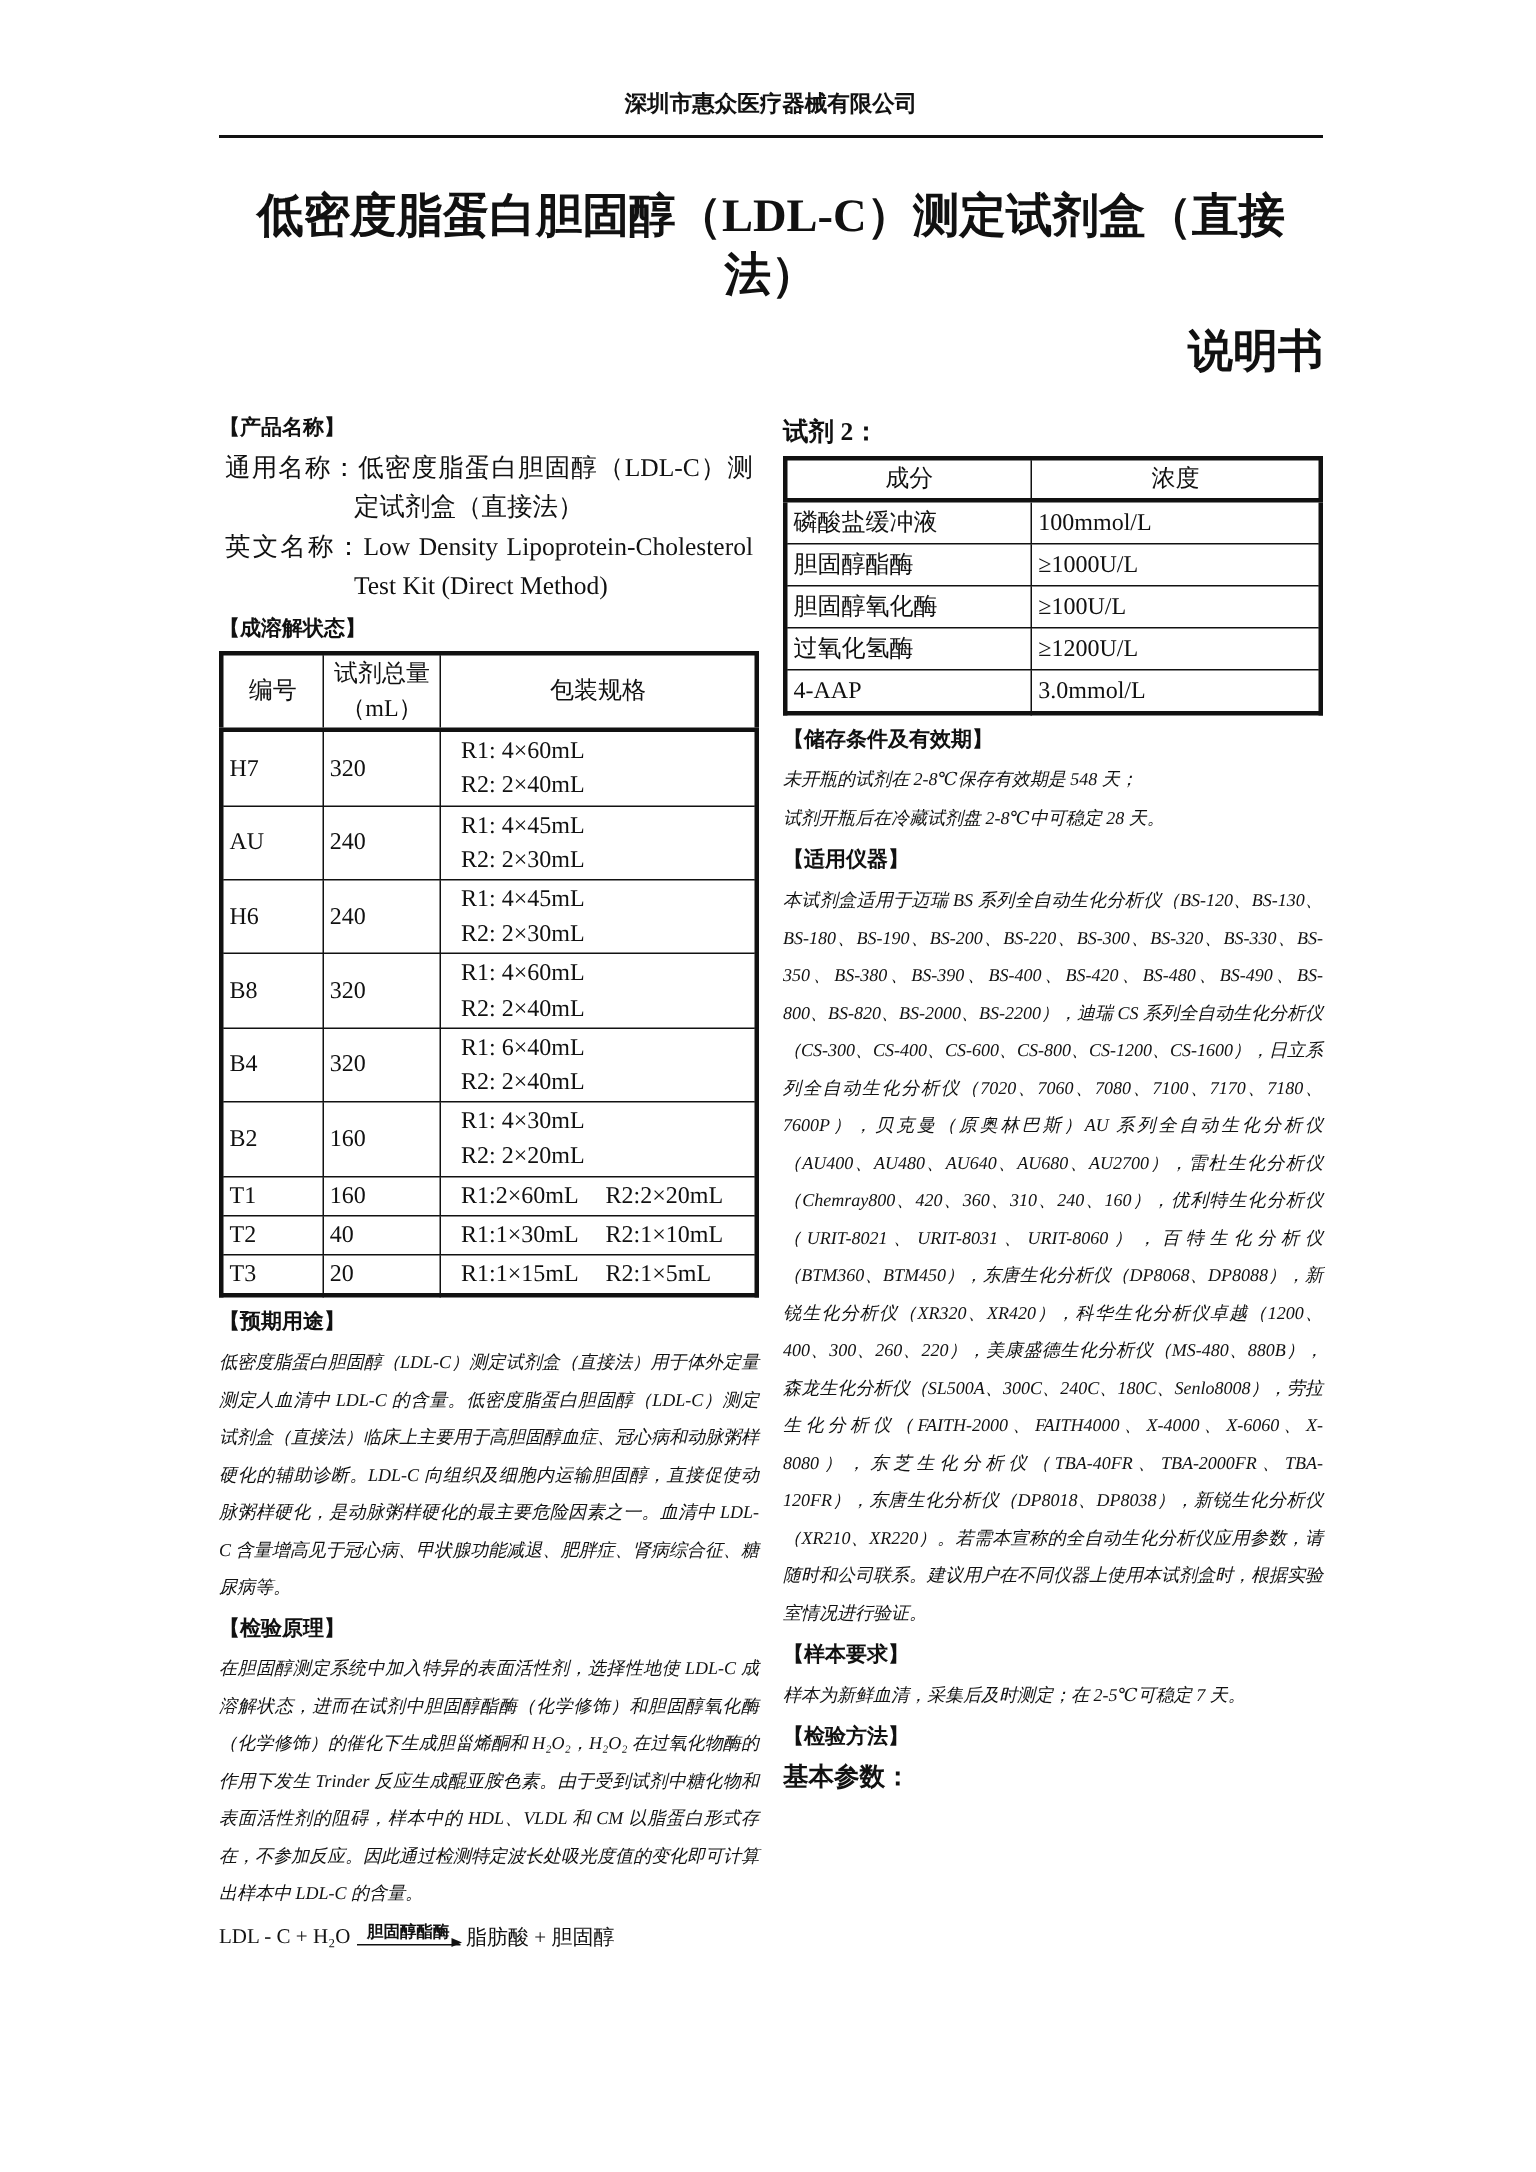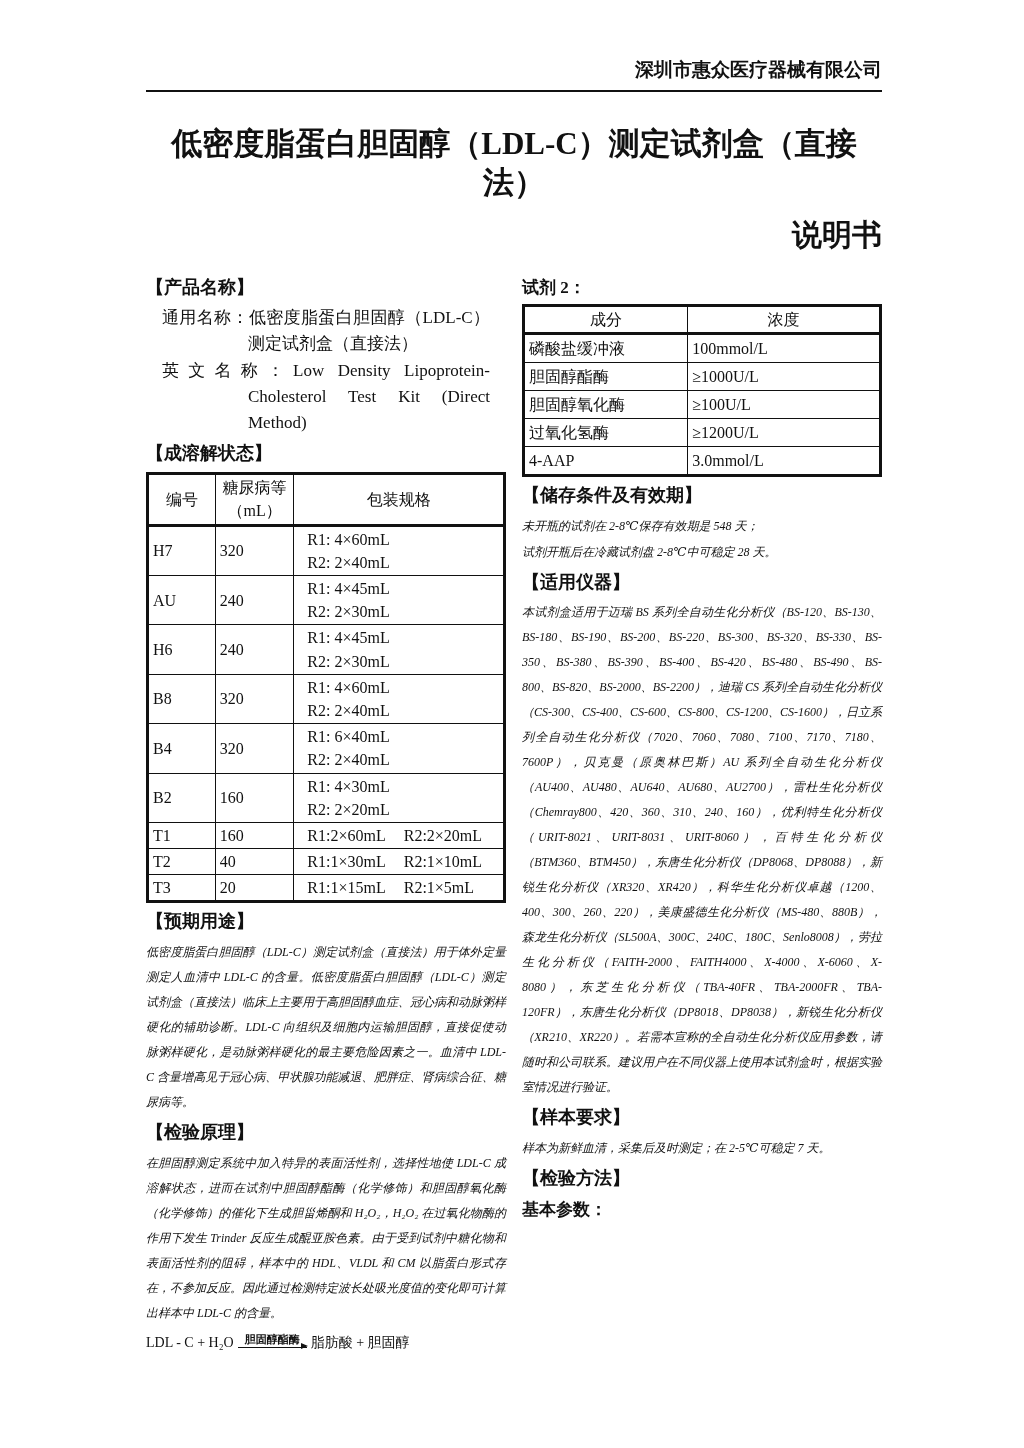--- a/index.html
+++ b/index.html
@@ -1,32 +1,32 @@
 <!DOCTYPE html>
 <html><head>
 <meta charset="utf-8">
 <style>
   html,body{margin:0;padding:0;background:#e8e8e8;}
   .sheet{position:relative;width:1024px;height:1448px;background:#ffffff;margin:0 auto;
          font-family:"Liberation Serif","DejaVu Serif",serif;color:#111;overflow:hidden;}
   .inner{position:absolute;left:146px;top:58px;width:736px;}
 
-  .company{text-align:right;font-family:"Liberation Sans","DejaVu Sans",sans-serif;
-           font-weight:bold;font-size:19px;line-height:24px;}
+  .company{text-align:center;font-family:"Liberation Sans","DejaVu Sans",sans-serif;
+           font-weight:bold;font-size:15px;line-height:24px;}
   .header-rule{border:none;border-top:2.5px solid #111;margin:8px 0 0 0;}
 
   .doc-title{margin:33px 0 0 0;text-align:center;font-size:31px;font-weight:bold;line-height:1.25;}
   .doc-subtitle{margin:14px 0 0 0;text-align:right;font-size:30px;font-weight:bold;line-height:1.2;}
 
   .columns{display:flex;gap:16px;margin-top:17px;}
   .col{width:360px;flex:0 0 360px;}
 
-  .sec{font-size:18px;font-weight:bold;margin:5px 0 3px 0;line-height:1.55;font-family:Liberation Mono, monospace;}
+  .sec{font-size:14px;font-weight:bold;margin:5px 0 3px 0;line-height:1.55;}
   .body-p{font-size:12px;line-height:25px;text-align:justify;margin:1px 0;overflow-wrap:break-word;font-style:italic;}
-  .hang{font-size:17px;line-height:26px;margin:1px 16px;padding-left:86px;text-indent:-86px;text-align:justify;}
+  .hang{font-size:17px;line-height:26px;margin:1px 4px;padding-left:86px;text-indent:-86px;text-align:justify;}
   .lbl-line{font-size:17px;line-height:26px;margin:3px 0 2px 0;font-weight:bold;}
 
   table{border-collapse:collapse;width:100%;border:3px solid #111;margin:3px 0 6px 0;}
   th,td{border:1px solid #111;padding:1px 4px;font-size:16px;line-height:1.45;font-weight:normal;}
   thead th{border-bottom:3px solid #111;}
   .pack-table col.c1{width:19%;} .pack-table col.c2{width:22%;} .pack-table col.c3{width:59%;}
   .pack-table td{height:23px;}
   .spec span{display:inline-block;margin:0 9px;}
   .two-col col.c1{width:46%;} .two-col col.c2{width:54%;}
   .two-col td{height:25px;}
@@ -64,21 +64,21 @@
           <h3 class="sec">【成溶解状态】</h3>
           <table class="pack-table">
             <colgroup>
                 <col class="c1">
                 <col class="c2">
                 <col class="c3">
               </colgroup>
             <thead>
               <tr>
                 <th>编号</th>
-                <th>糖尿病等（mL）</th>
+                <th>试剂总量（mL）</th>
                 <th>包装规格</th>
               </tr>
             </thead>
             <tbody>
               <tr>
                   <td>H7</td>
                   <td>320</td>
                   <td class="spec"><span>R1: 4×60mL</span><span>R2: 2×40mL</span></td>
                 </tr>
               <tr>

